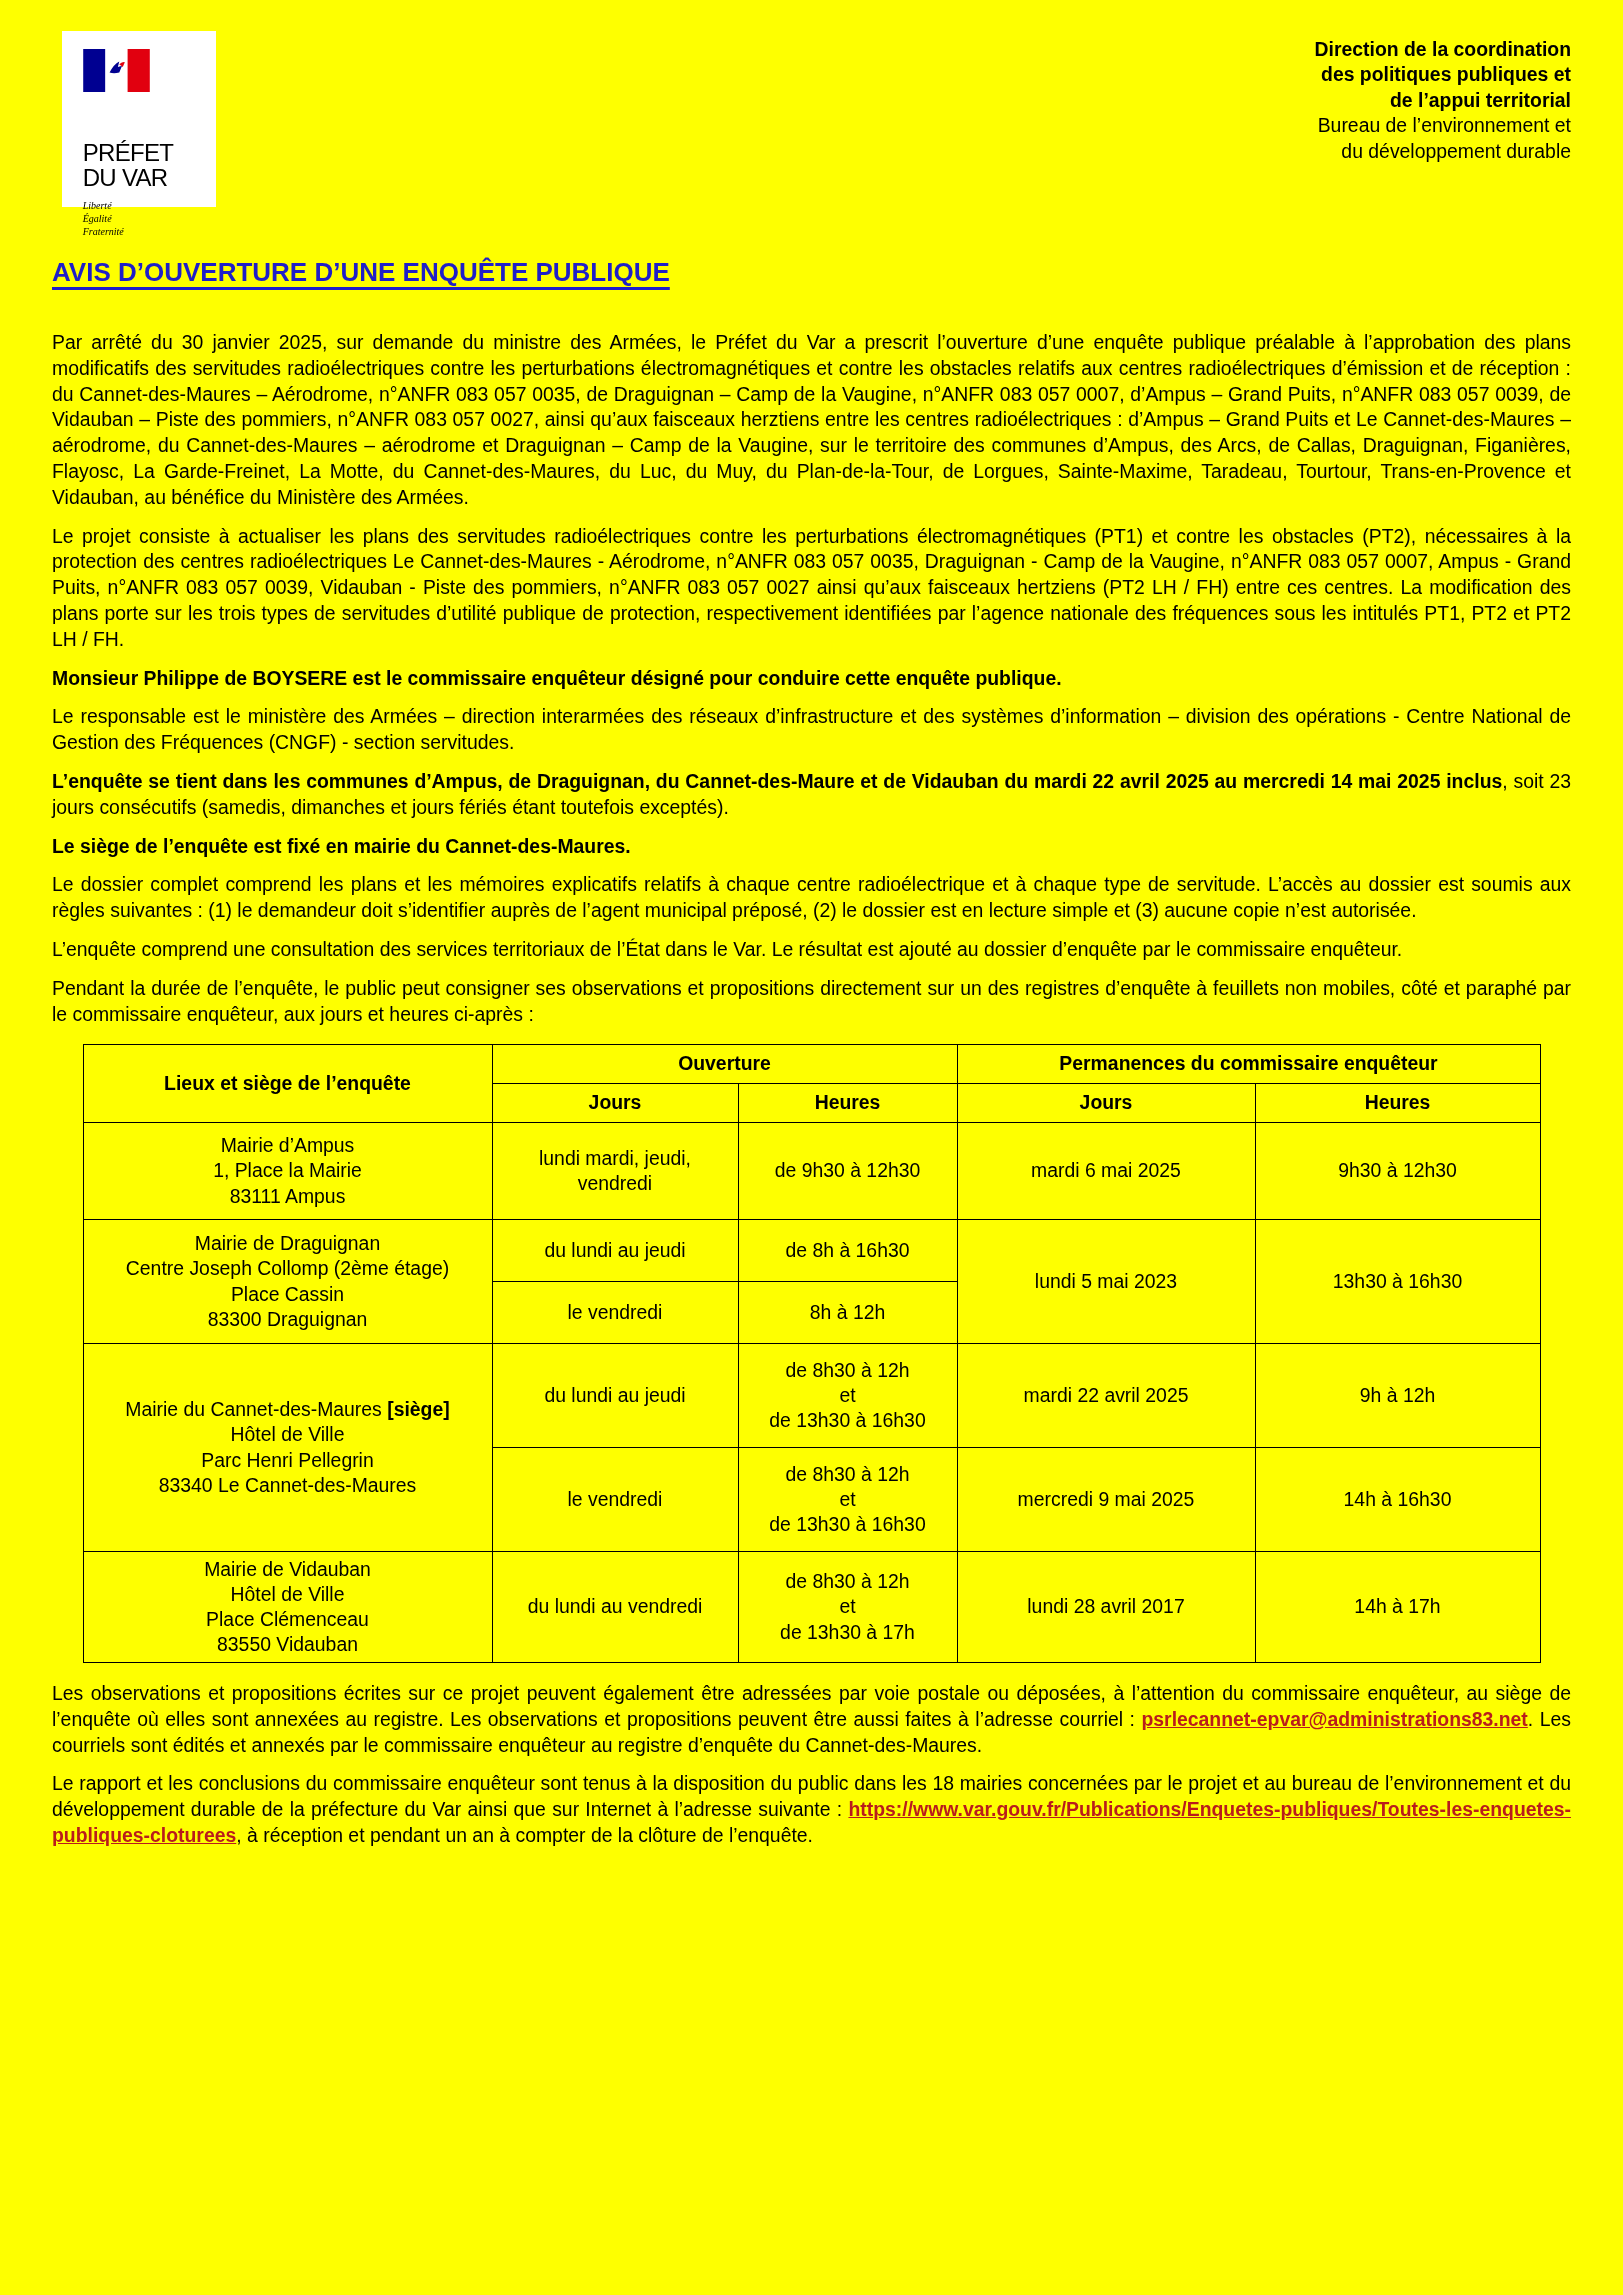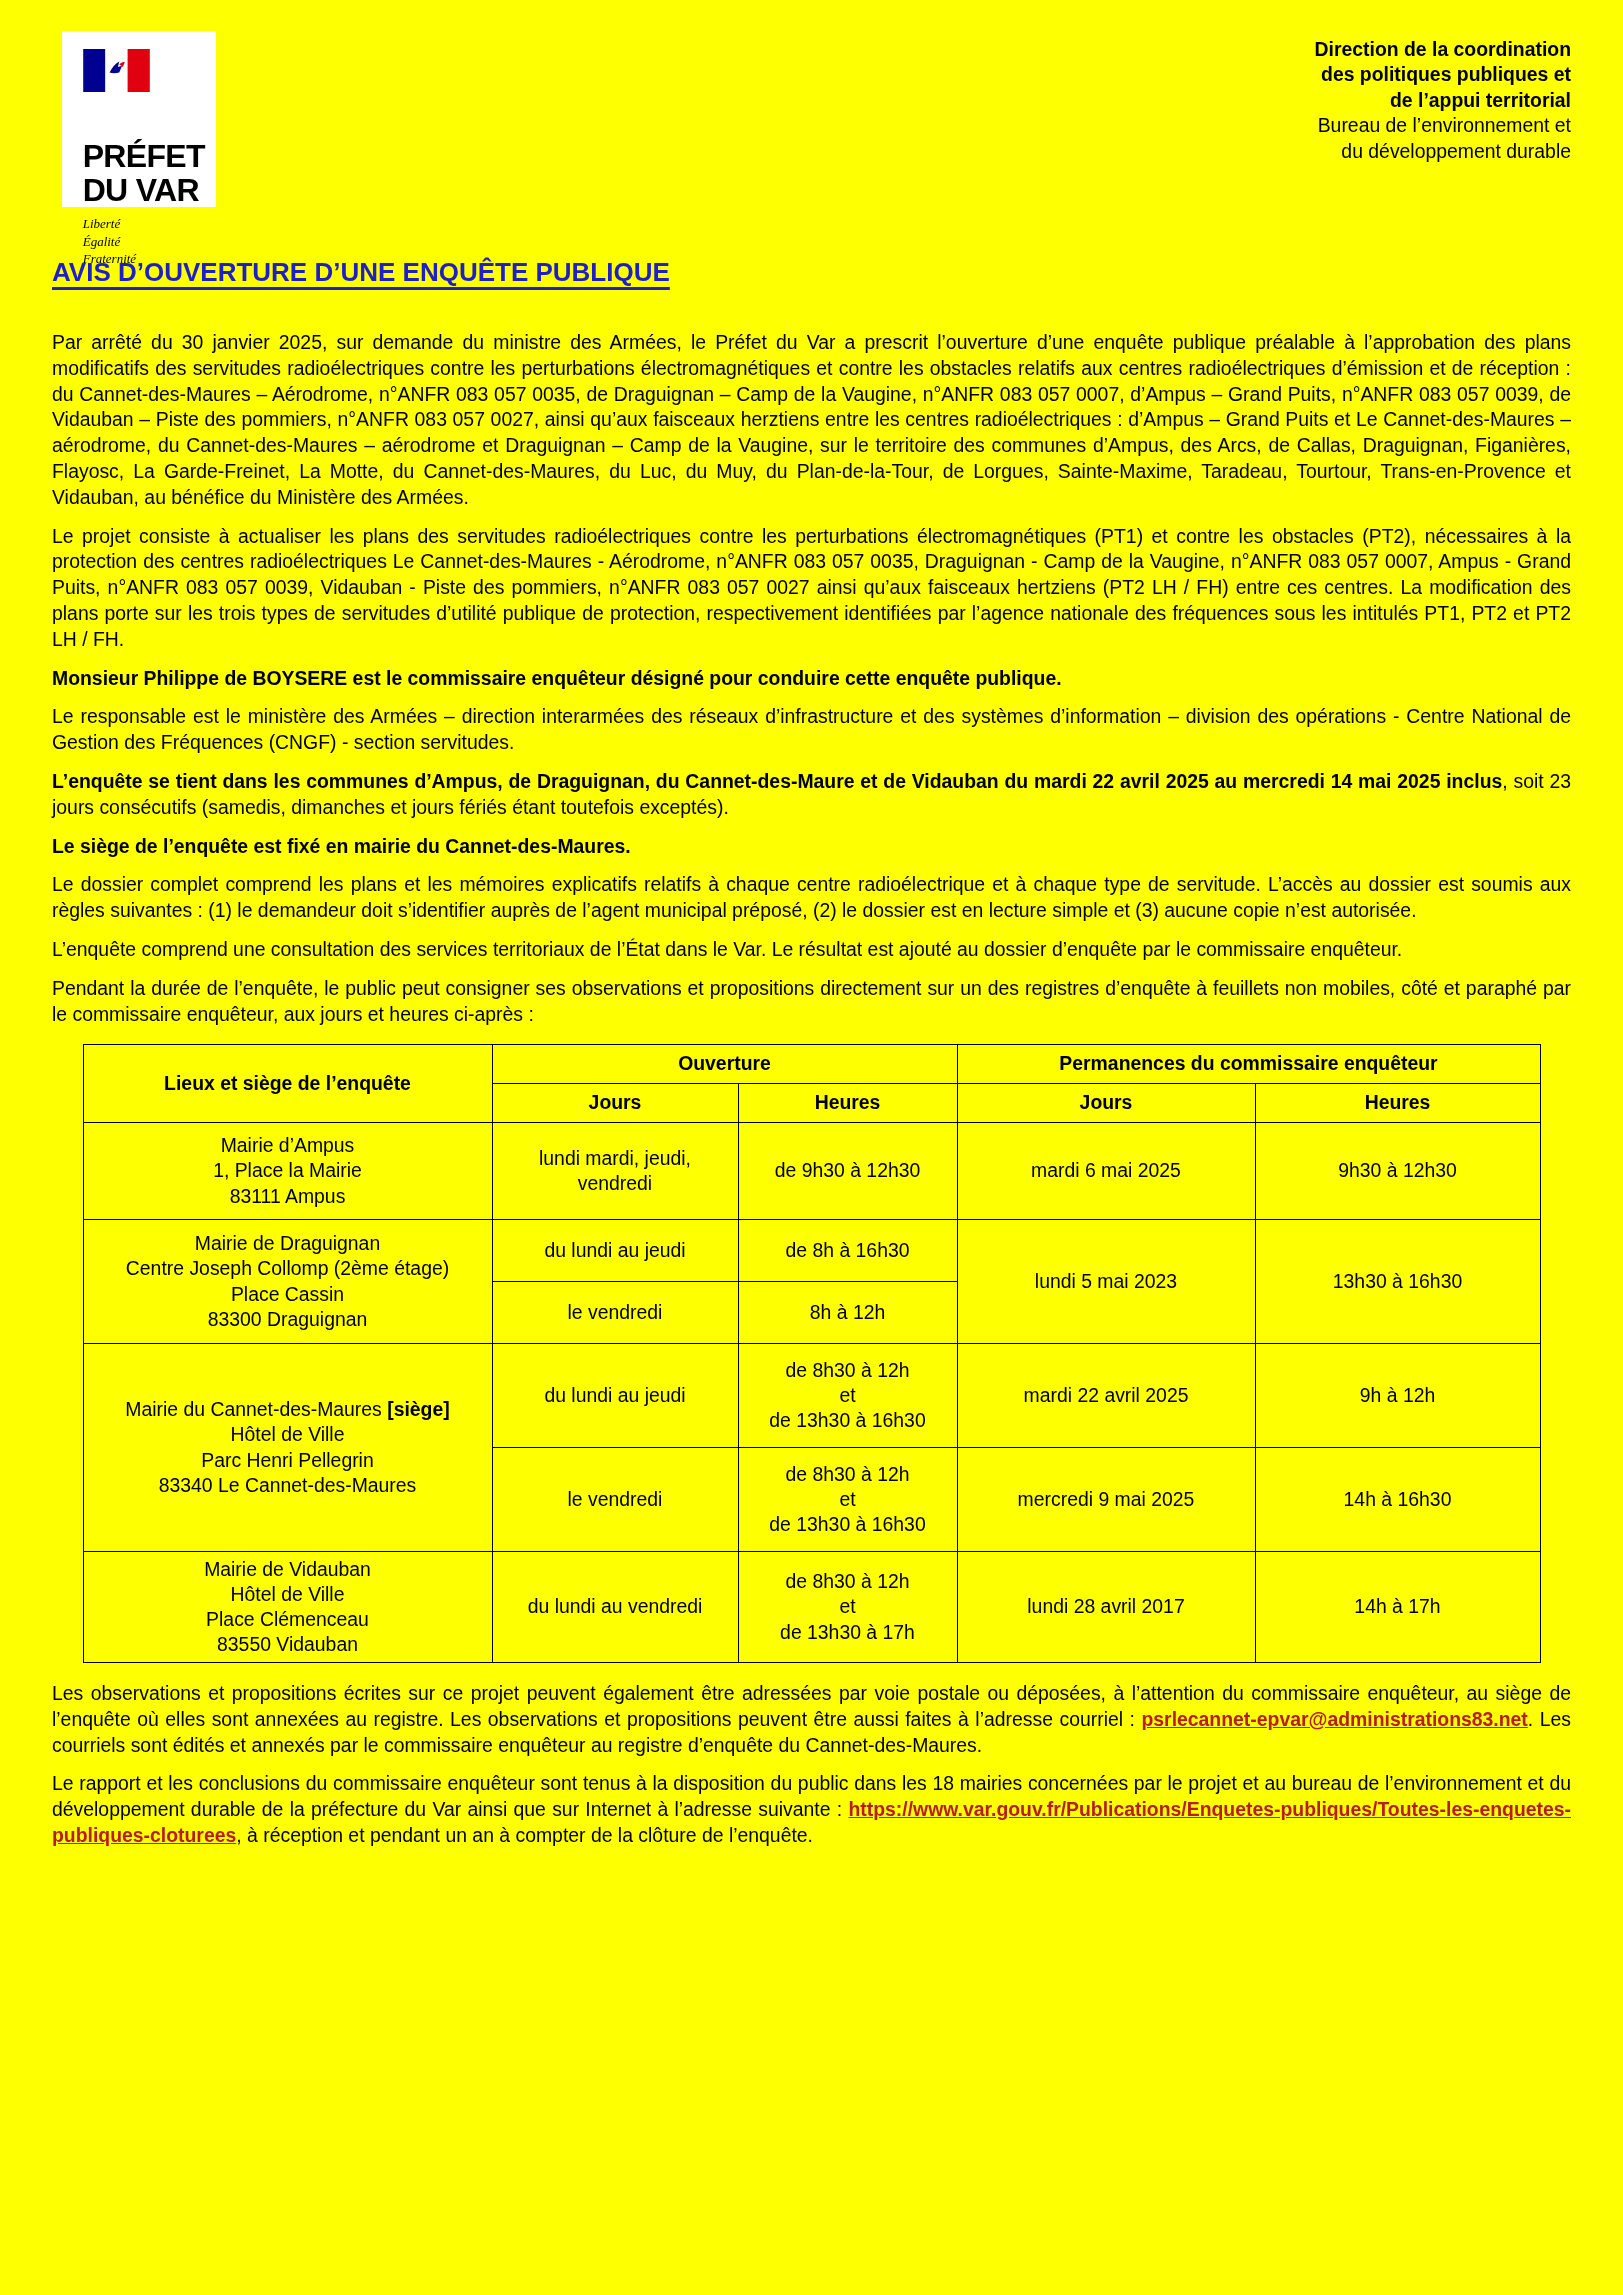--- a/index.html
+++ b/index.html
@@ -19,22 +19,22 @@
   .topbar { display: flex; justify-content: space-between; align-items: flex-start; }
   .logo-box {
     background: #ffffff;
     width: 154px;
     height: 176px;
     padding: 18px 0 0 21px;
     box-sizing: border-box;
     margin-left: 9.7px;
   }
   .flag { display: block; margin-bottom: 8.3px; }
-  .logo-title { font-weight: bold; font-size: 32px; line-height: 1.05; letter-spacing: -0.7px; color: #000; margin-top: 48px; }
-  .motto { margin-top: 8.3px; font-family: "Liberation Serif", serif; font-style: italic; font-size: 13px; line-height: 1.32; }
+  .logo-title { font-weight: normal; font-size: 24px; line-height: 1.05; letter-spacing: -0.7px; color: #000; margin-top: 48px; }
+  .motto { margin-top: 8.3px; font-family: "Liberation Serif", serif; font-style: italic; font-size: 10px; line-height: 1.32; }
 
   .header-right { text-align: right; line-height: 1.32; padding-top: 5.6px; }
   .header-right .hr-bold { font-weight: bold; }
 
   
   h1.doc-title {
     text-align: left;
     color: #1f1fc8;
     font-size: 26px;
     font-weight: bold;

